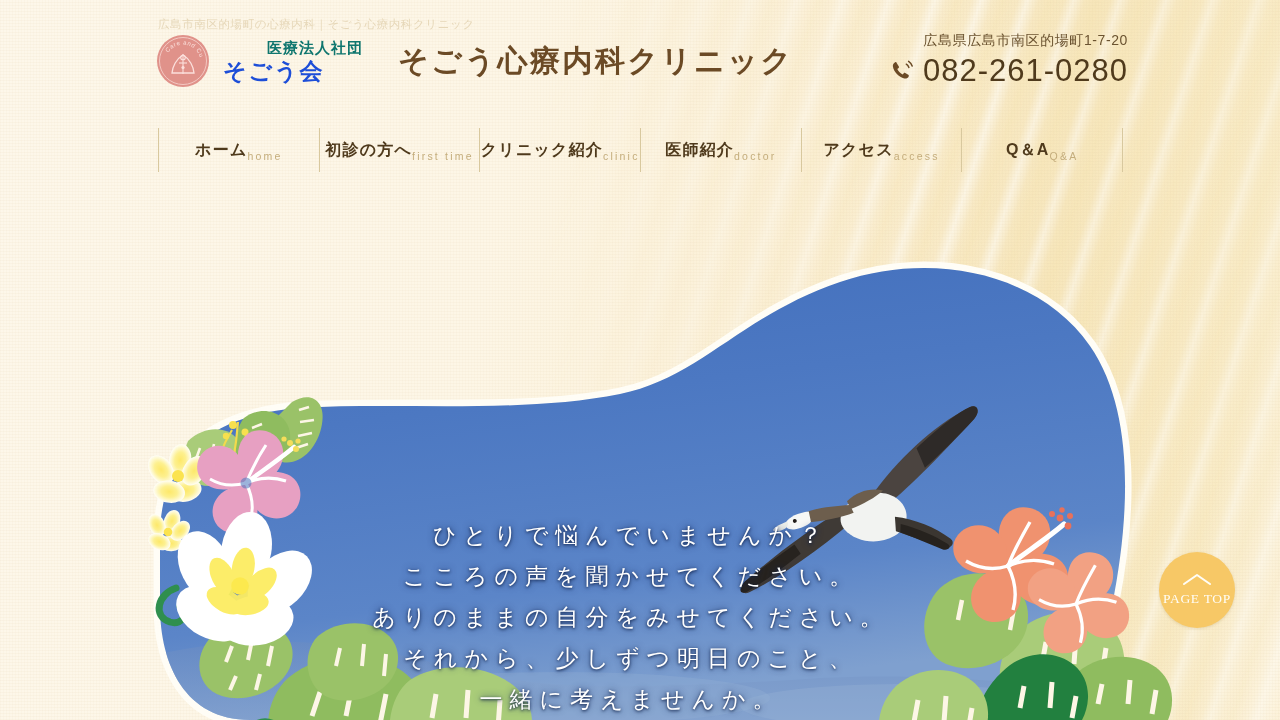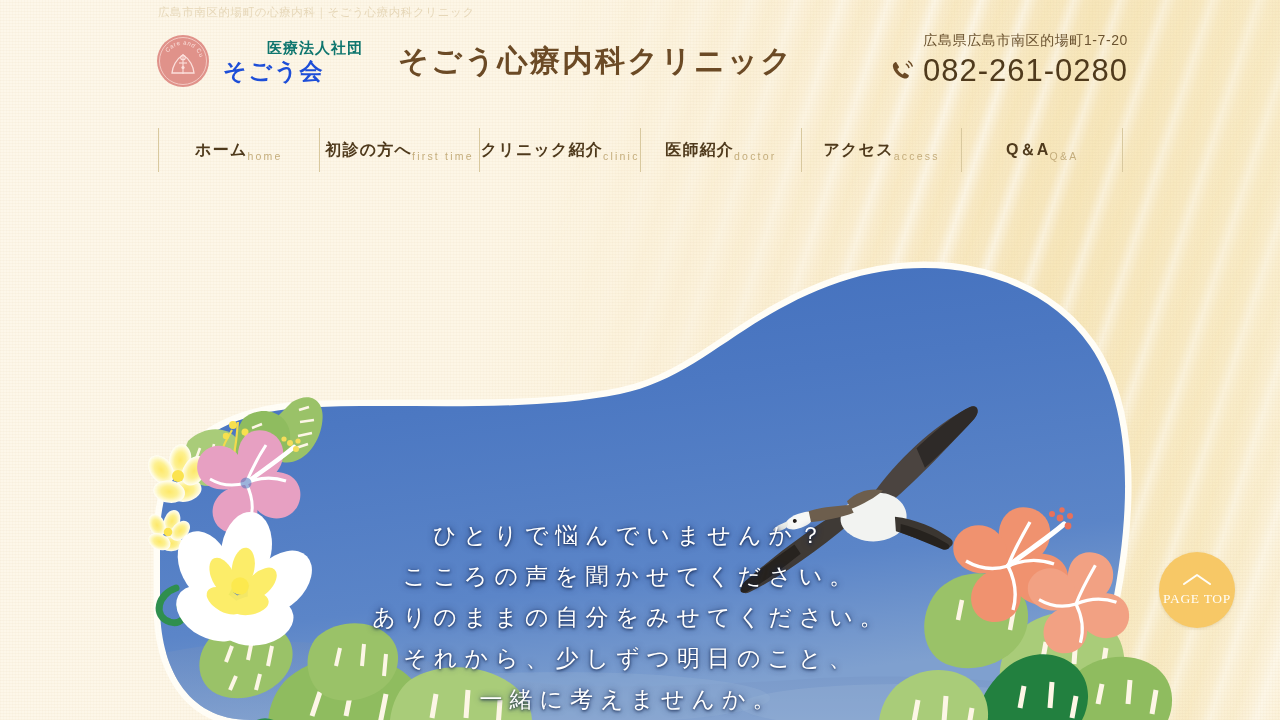--- a/index.html
+++ b/index.html
@@ -31,21 +31,21 @@
   }
   .bg-texture{
     position:absolute; inset:0; z-index:2; opacity:.5;
     background-image:
       repeating-linear-gradient(0deg, rgba(214,190,150,0.16) 0 1px, rgba(0,0,0,0) 1px 3px),
       repeating-linear-gradient(90deg, rgba(214,190,150,0.12) 0 1px, rgba(0,0,0,0) 1px 3px);
   }
 
   
   .topstrip{
-    position:absolute; top:0; left:0; width:1280px; height:24px; z-index:20;
+    position:absolute; top:12px; left:0; width:1280px; height:24px; z-index:20;
     display:flex; align-items:center;
   }
   .topstrip-text{
     margin-left:158px; font-size:11.5px; color:#e6d7b8; letter-spacing:.6px;
     white-space:nowrap;
   }
 
   
   .header{
     position:absolute; top:30px; left:0; width:1280px; height:80px; z-index:20;

